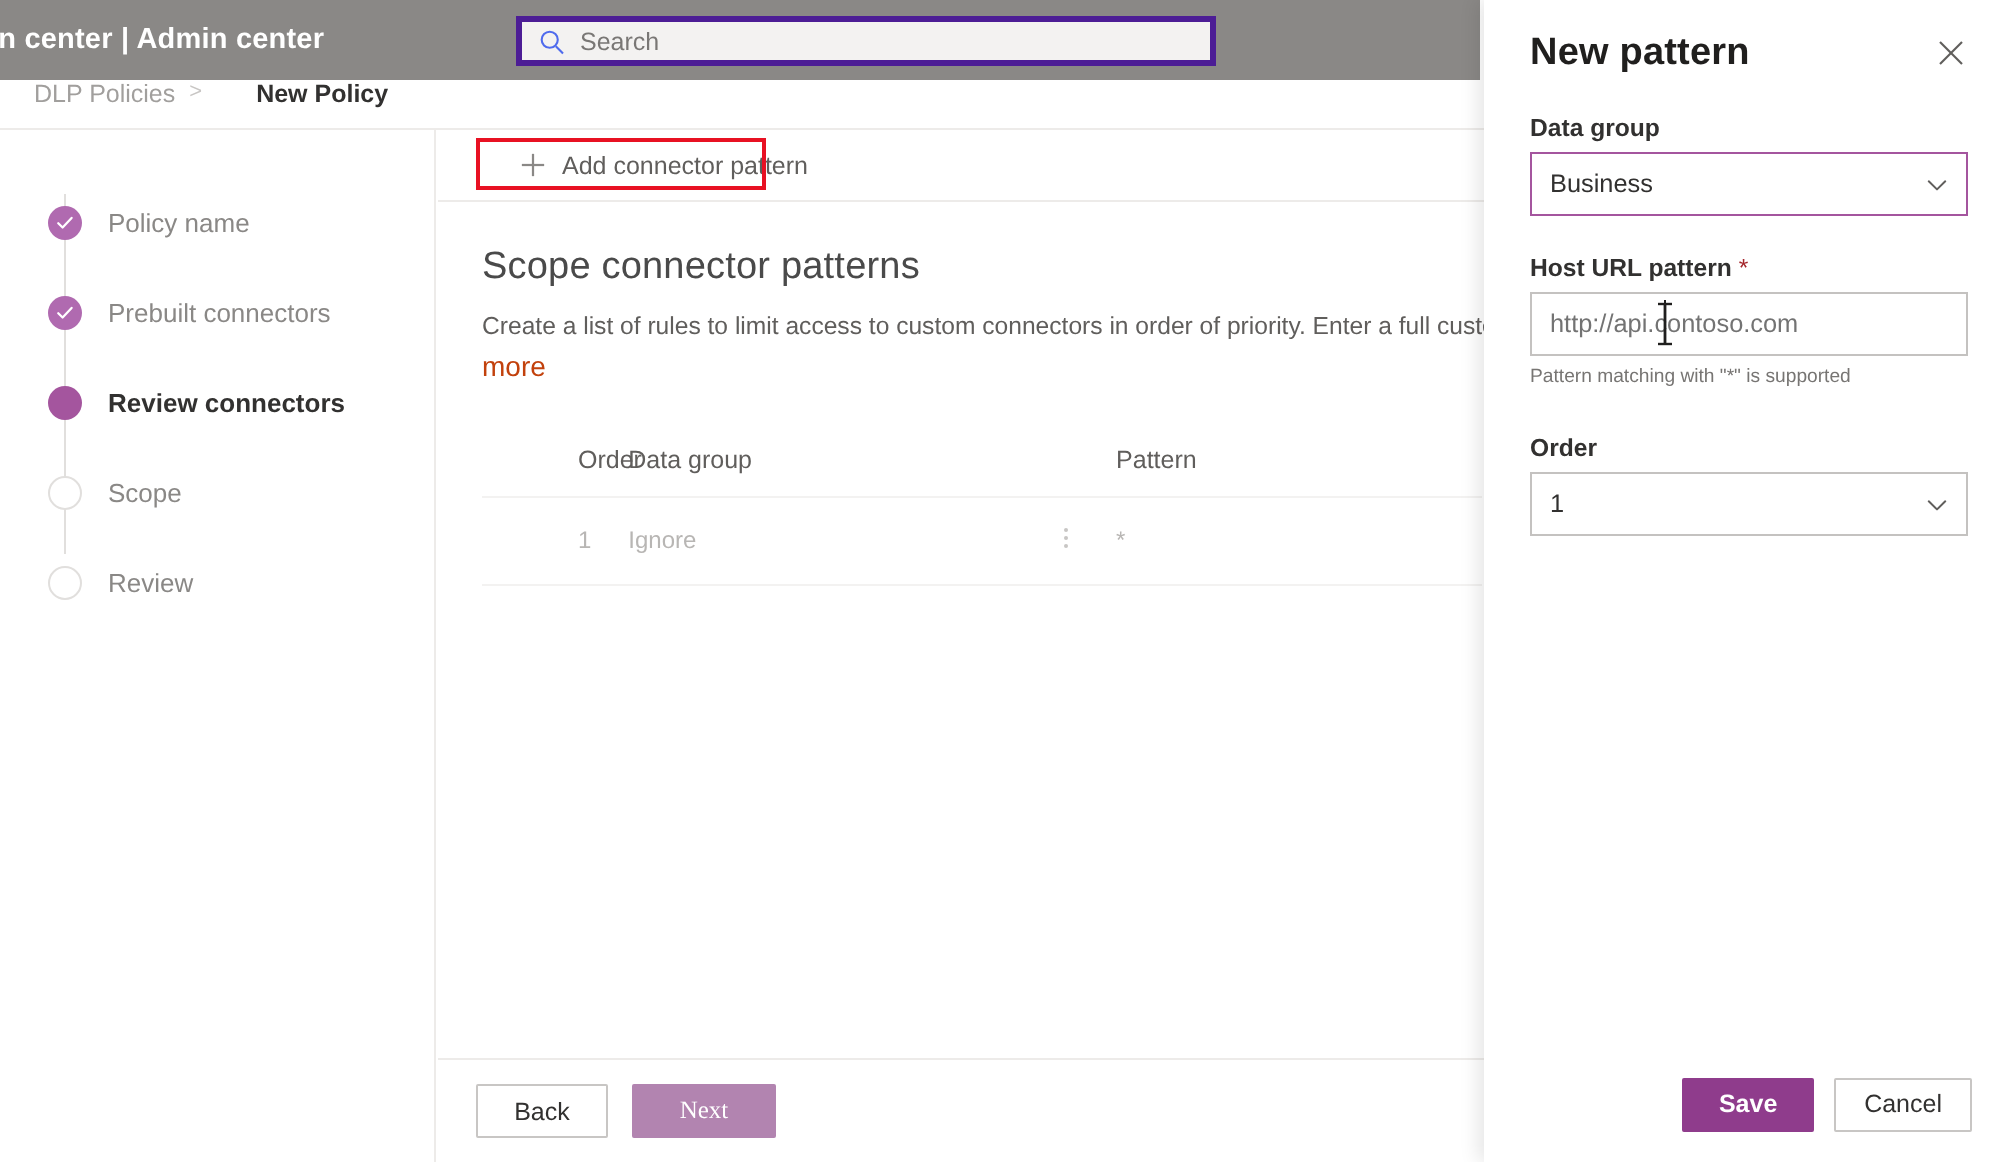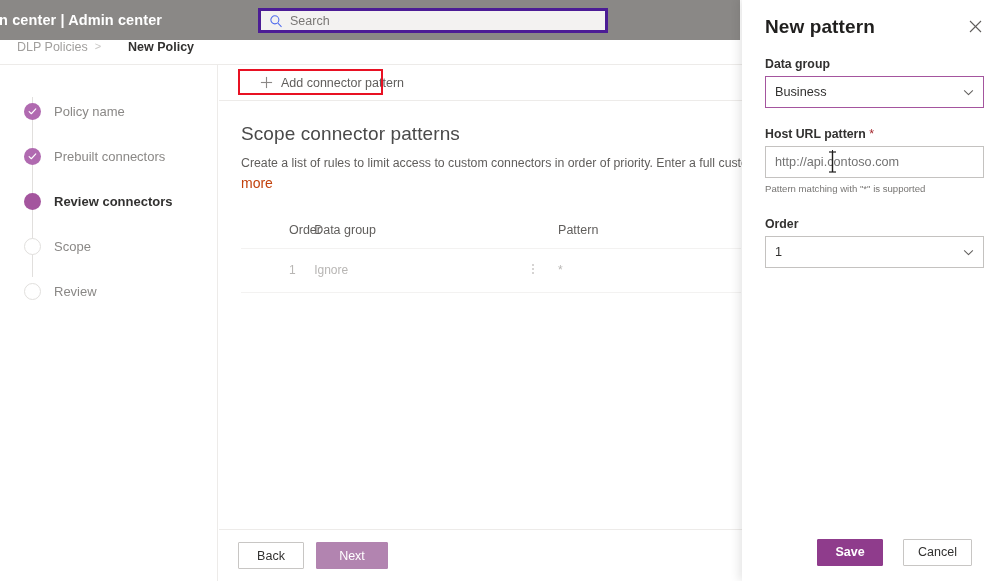--- a/index.html
+++ b/index.html
@@ -295,20 +295,21 @@
   .btn-secondary {
     background: #ffffff;
     border: 1px solid #c8c6c4;
     color: #323130;
   }
   .btn-primary-muted {
     background: #b284b0;
     border: 1px solid #b284b0;
     color: #ffffff;
     min-width: 72px;
+    font-family: Liberation Serif, serif;
   }
   .btn-primary {
     background: #8f3c8c;
     border: 1px solid #8f3c8c;
     color: #ffffff;
     font-weight: 600;
     min-width: 66px;
   }
 
   
@@ -400,22 +401,22 @@
     pointer-events: none;
   }
   .panel-footer {
     position: absolute;
     bottom: 0; left: 0;
     width: 265px;
     height: 58px;
     display: flex;
     align-items: center;
     justify-content: flex-end;
-    gap: 20px;
-    padding-right: 35px;
+    gap: 10px;
+    padding-right: 21px;
     background: #ffffff;
   }
 </style>
 </head>
 <body>
 
 <div id="app">
 
   <div class="suite-bar">
     <div class="suite-title">min center  |  Admin center</div>

